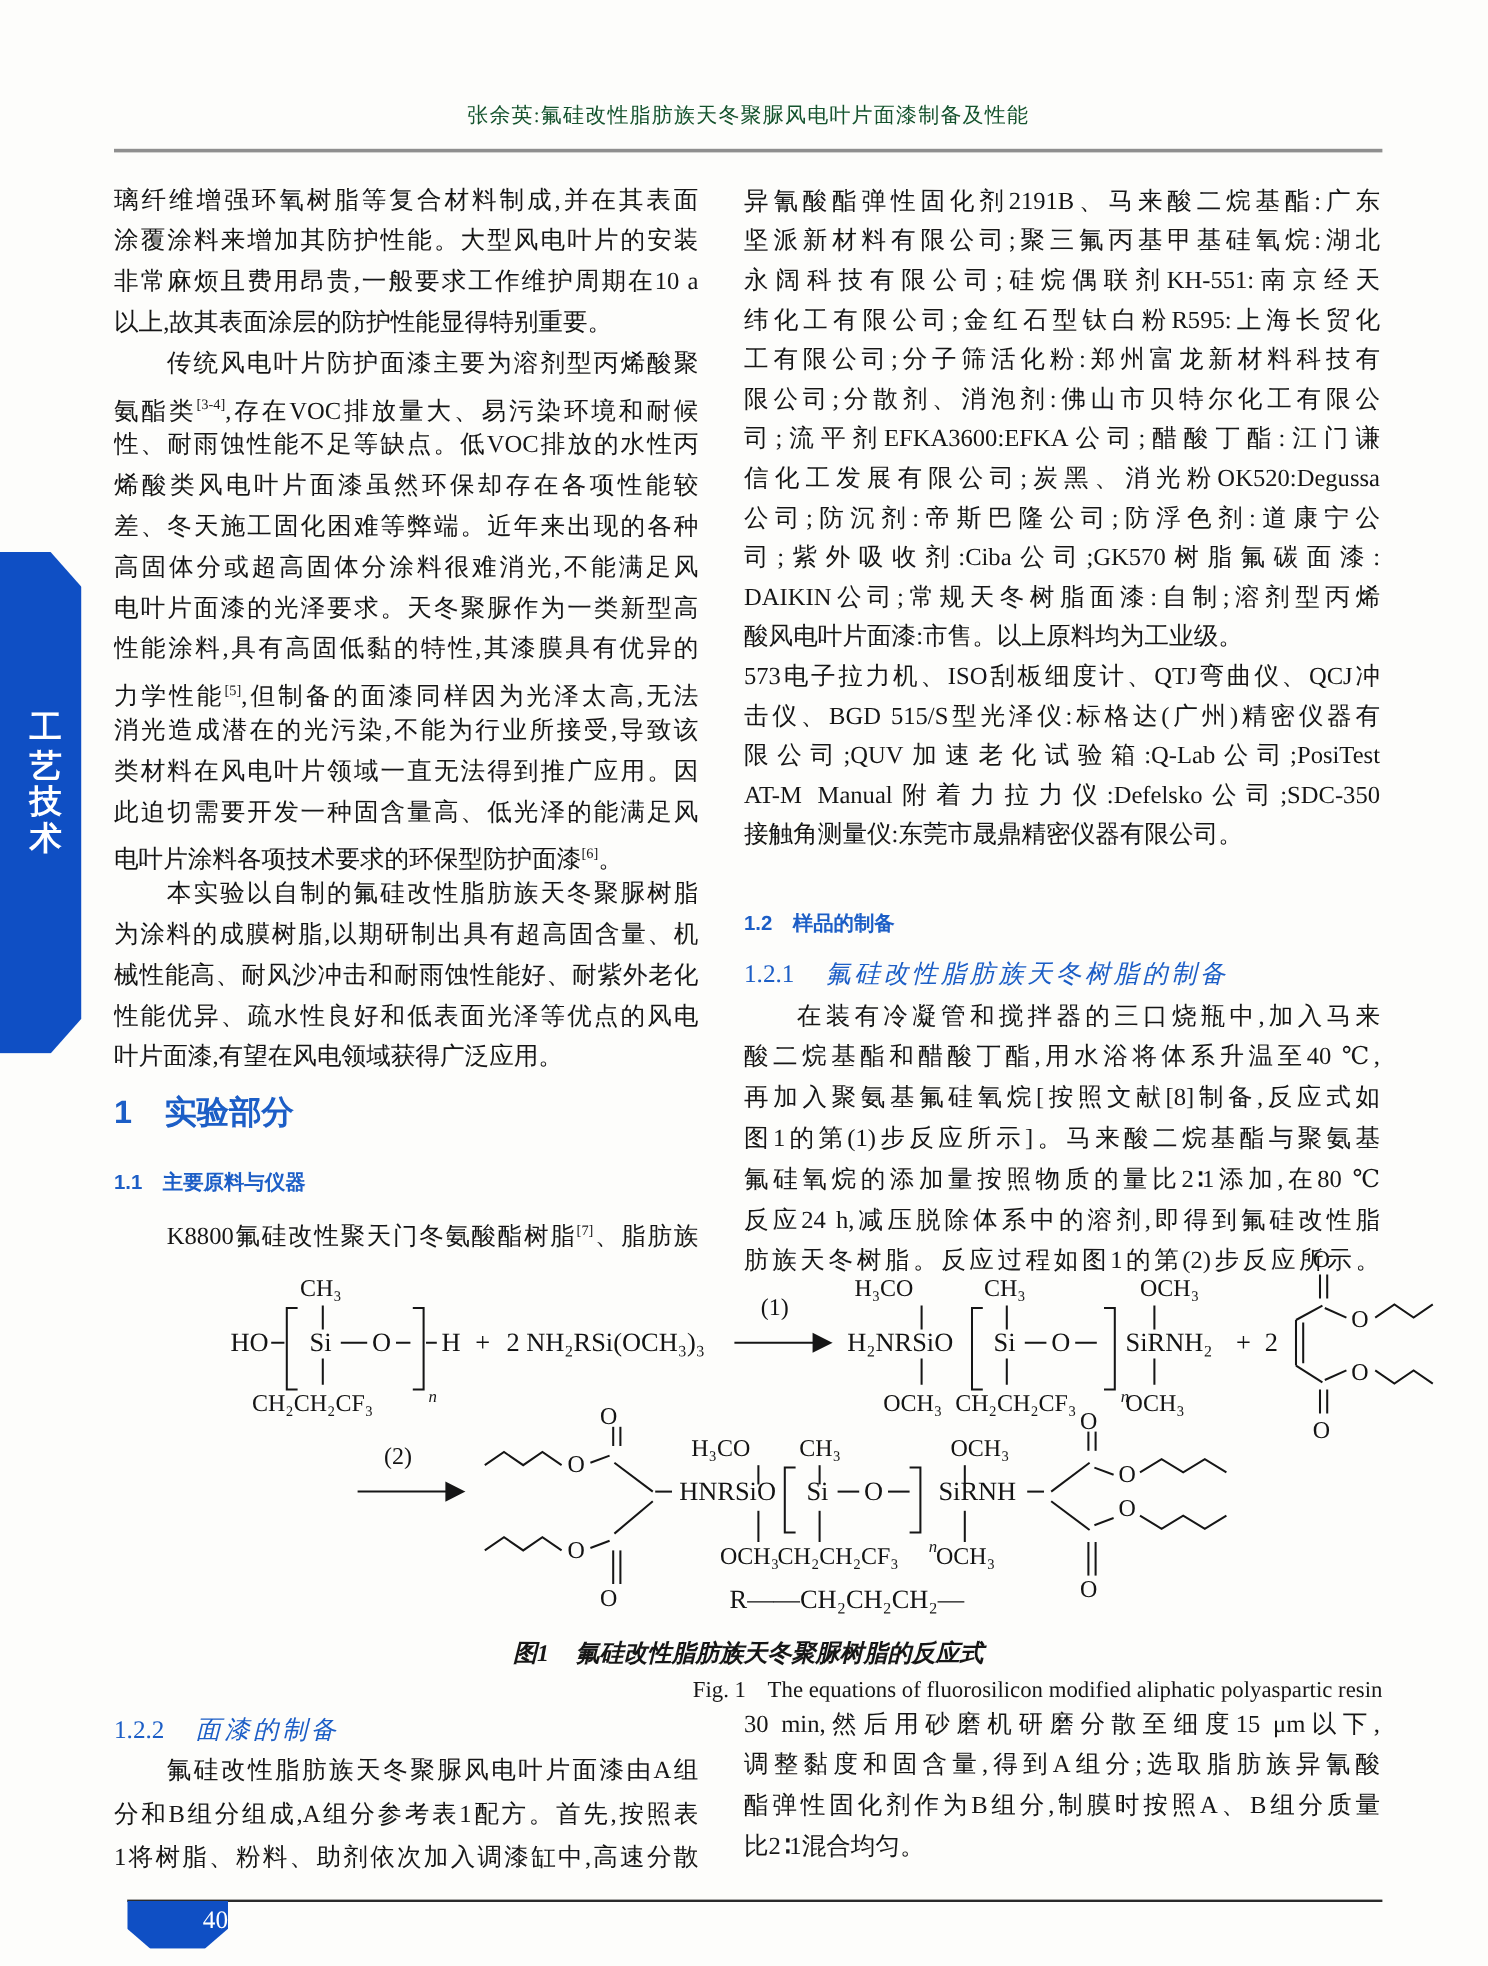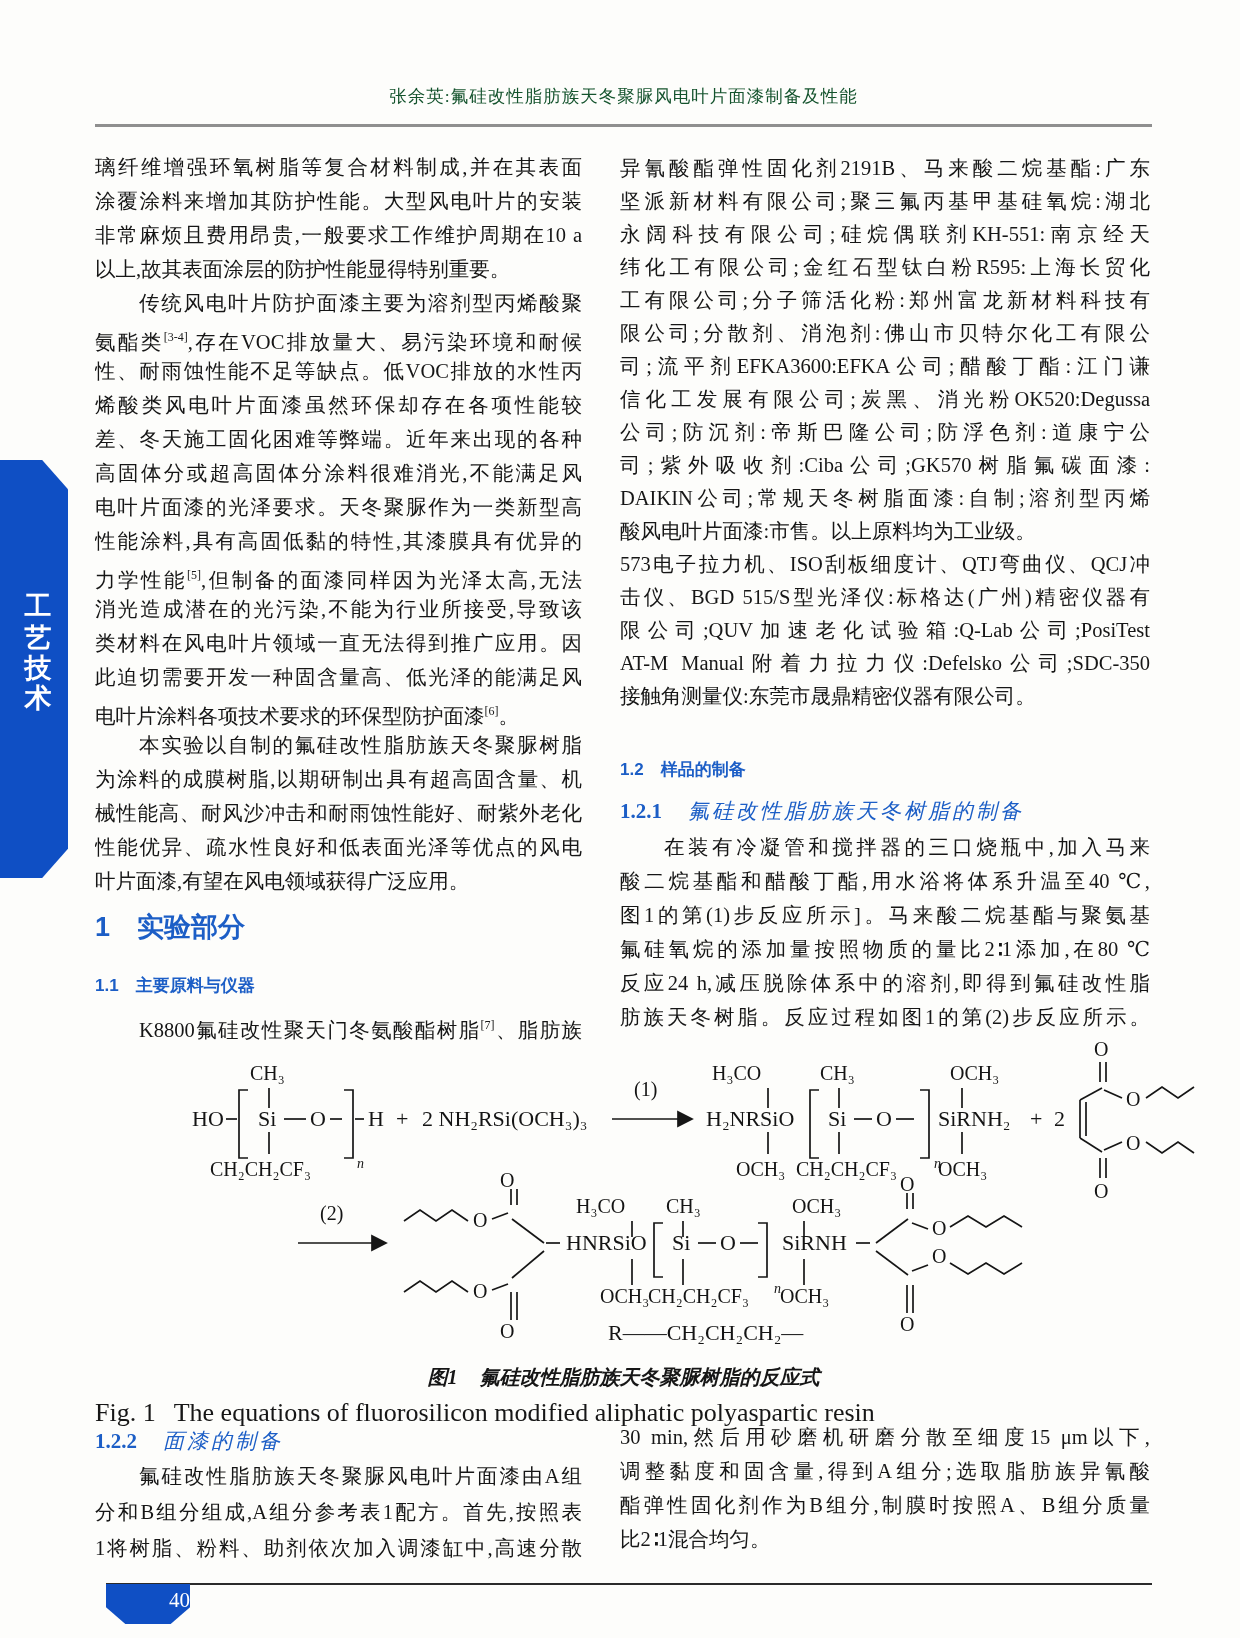--- a/index.html
+++ b/index.html
@@ -10,29 +10,29 @@
   .header-rule{left:95px;top:124px;width:1057px;height:3px;background:#8f8f8f}
   .col{position:absolute}
   .line{height:34px;line-height:34px;font-size:20.5px;text-align:justify;text-align-last:justify;overflow:hidden;white-space:nowrap}
   .line.rl{height:33px;line-height:33px}
   .line.last{text-align-last:left}
   .line.indent{text-indent:44px}
   sup.ref{font-size:12px;vertical-align:super;letter-spacing:0}
   .sec-h1{font-family:"Liberation Sans","DejaVu Sans",sans-serif;font-weight:bold;color:#1c5ec6;font-size:27px;height:44px;line-height:44px}
   .sec-h2{font-family:"Liberation Sans","DejaVu Sans",sans-serif;font-weight:bold;color:#1c5ec6;font-size:17px;height:36px;line-height:36px}
   .sec-h3{color:#1c5ec6;font-size:21px;height:34px;line-height:34px}
-  .sec-h3 .num{font-weight:bold;font-style:normal;margin-right:26px}
+  .sec-h3 .num{font-weight:normal;font-style:normal;margin-right:26px}
   .sec-h3 .ttl{font-style:italic;letter-spacing:3px}
   .side-tab{left:0;top:460px;width:68px;height:418px;background:#0f4fc4;
     clip-path:polygon(0 0,62% 0,100% 7%,100% 93%,62% 100%,0 100%)}
   .side-tab-label{position:absolute;left:20px;top:112px;writing-mode:vertical-rl;text-orientation:upright;
     font-family:"Liberation Sans","DejaVu Sans",sans-serif;font-weight:bold;font-size:27px;color:#ffffff;letter-spacing:30px}
   .cap-cn{left:95px;top:1364px;width:1057px;text-align:center;font-size:20px;font-weight:bold;font-style:italic}
   .cap-cn .num{margin-right:22px}
-  .cap-en{left:95px;top:1398px;width:1057px;text-align:left;font-size:26px}
+  .cap-en{left:95px;top:1398px;width:1057px;text-align:right;font-size:19px}
   .cap-en .num{margin-right:18px}
   .footer-rule{left:106px;top:1583px;width:1046px;height:2px;background:#2b2b2b}
   .footer-tab{left:106px;top:1584px;width:84px;height:40px;background:#0f4fc4;color:#fff;font-size:21px;
     text-align:right;line-height:33px;clip-path:polygon(0 0,100% 0,100% 58%,77% 100%,23% 100%,0 58%)}
   svg{position:absolute;font-family:"Liberation Serif","DejaVu Serif",serif}
   svg text{fill:#141414}
   .ft{font-size:22px}
   .fl{font-size:20px}
   .fn{font-size:14px;font-style:italic}
 </style>
@@ -98,20 +98,21 @@
 </div>
 
 <div class="abs sec-h2" style="left:620px;top:752px;width:530px">1.2　样品的制备</div>
 <div class="abs sec-h3" style="left:620px;top:794px;width:530px">
   <span class="num">1.2.1</span><span class="ttl">氟硅改性脂肪族天冬树脂的制备</span>
 </div>
 
 <div class="col" style="left:620px;top:830px;width:530px">
   <div class="line indent">在装有冷凝管和搅拌器的三口烧瓶中,加入马来</div>
   <div class="line">酸二烷基酯和醋酸丁酯,用水浴将体系升温至40 ℃,</div>
+  <div class="line">再加入聚氨基氟硅氧烷[按照文献[8]制备,反应式如</div>
   <div class="line">图1的第(1)步反应所示]。马来酸二烷基酯与聚氨基</div>
   <div class="line">氟硅氧烷的添加量按照物质的量比2∶1添加,在80 ℃</div>
   <div class="line">反应24 h,减压脱除体系中的溶剂,即得到氟硅改性脂</div>
   <div class="line">肪族天冬树脂。反应过程如图1的第(2)步反应所示。</div>
 </div>
 
 <svg style="left:0;top:1040px" width="1240" height="172" viewBox="0 0 1240 172">
   <g stroke="#161616" stroke-width="1.7" fill="none">
     <line x1="226" y1="79" x2="237" y2="79"></line>
     <path d="M248,50 h-9 v68 h9"></path>

